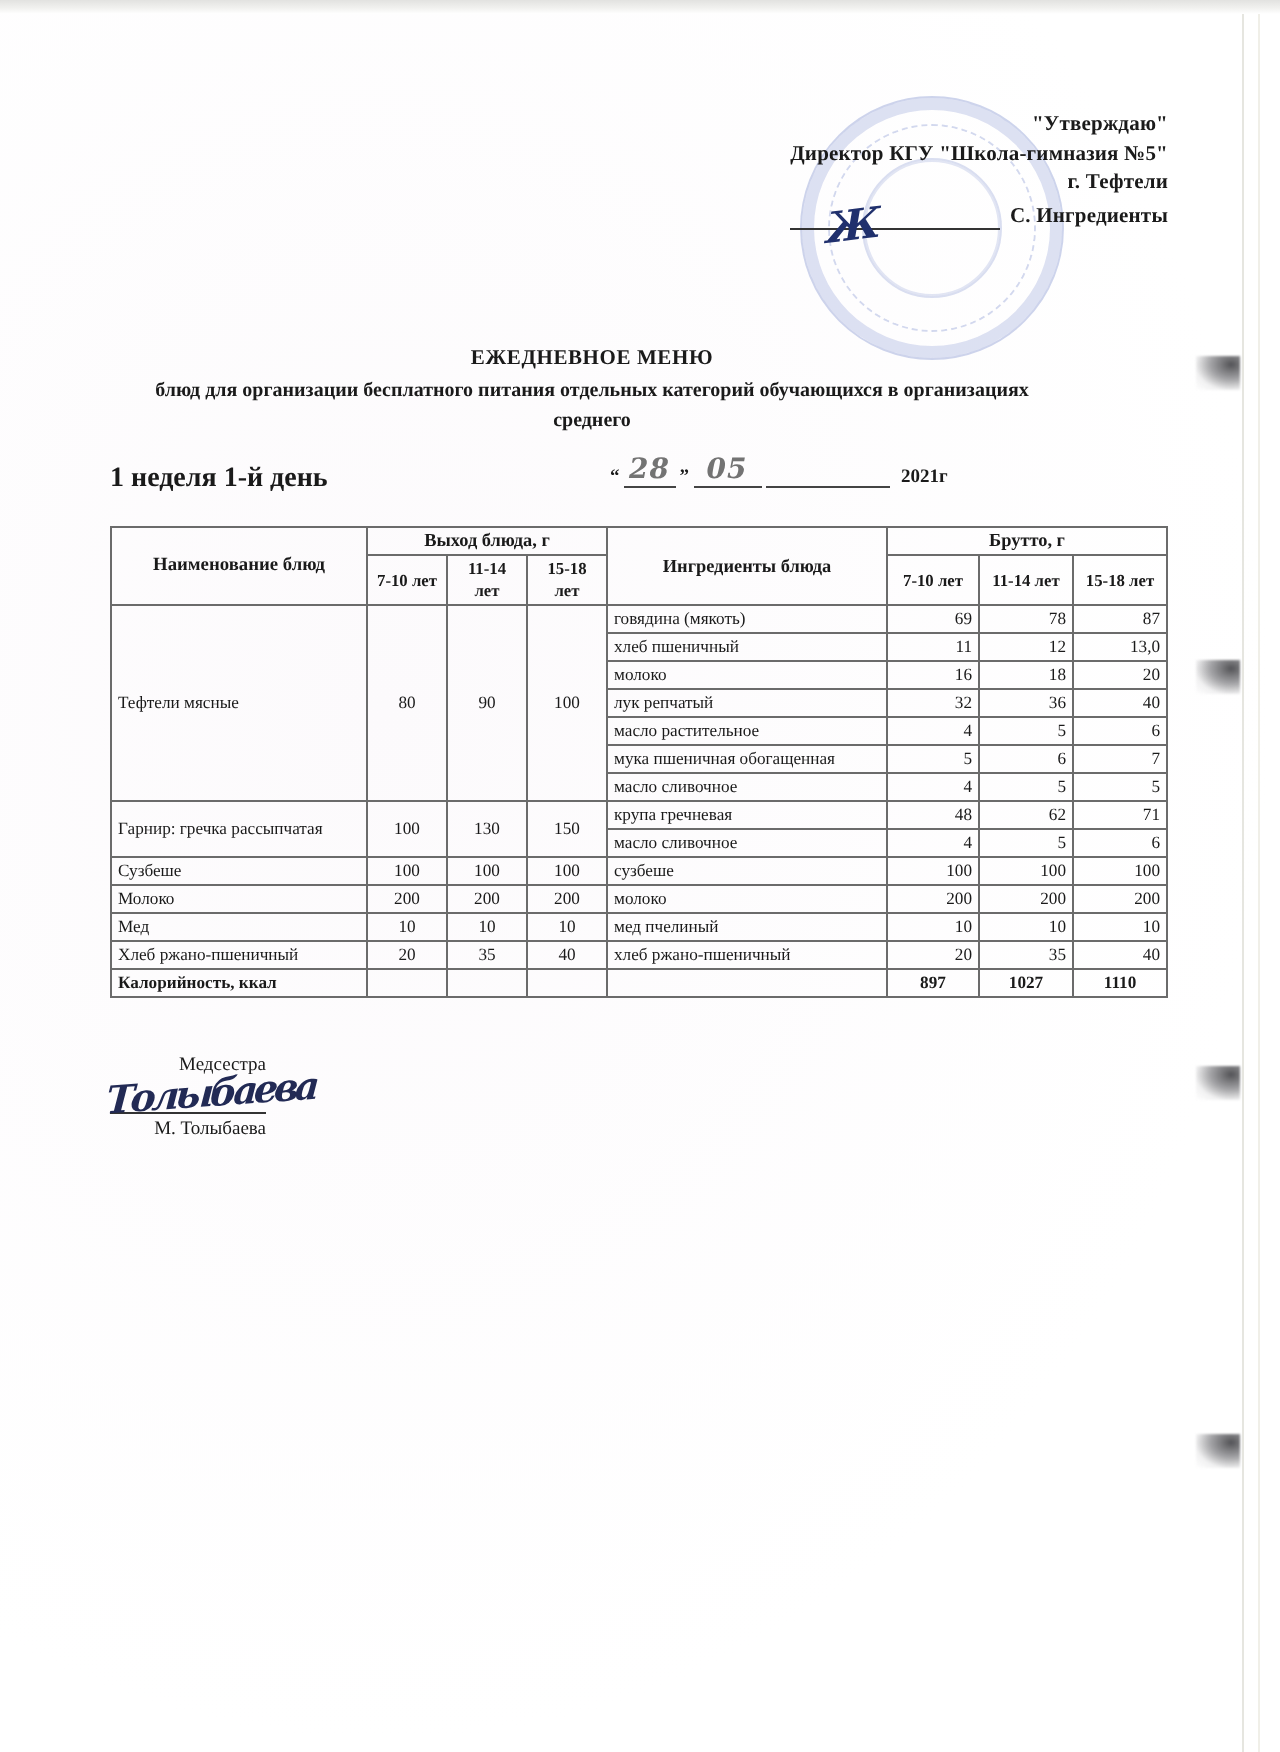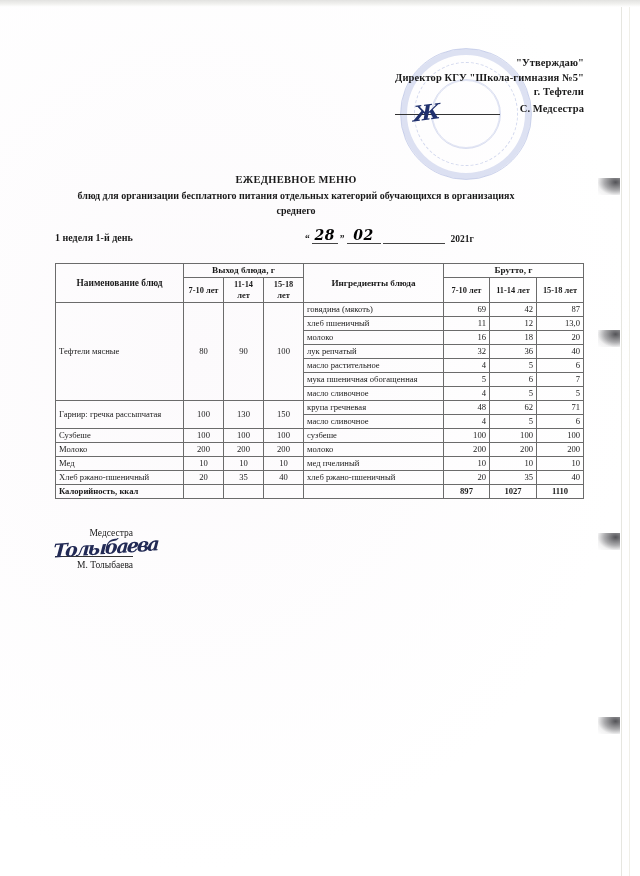--- a/index.html
+++ b/index.html
@@ -143,38 +143,38 @@
     line-height: 15.5px;
   }
   .title-main { font-size: 10.5px; letter-spacing: 0.3px; }
   .title-sub { font-size: 10px; padding: 0 58px; }
 
   
   .weekline {
     position: absolute;
     top: 232px;
     left: 55px;
-    font-size: 10px;
+    font-size: 14px;
     font-weight: bold;
   }
   .dateline {
     position: absolute;
     top: 228px;
     left: 305px;
     font-size: 9.5px;
     font-weight: bold;
     display: flex;
     align-items: flex-end;
     gap: 2px;
   }
   .hand {
     font-family: "DejaVu Serif", serif;
     font-style: italic;
     font-size: 14px;
-    color: #000000;
+    color: #737373;
     font-weight: bold;
     letter-spacing: 0.5px;
   }
   .u-line {
     display: inline-block;
     border-bottom: 1px solid #444;
     text-align: center;
     line-height: 15px;
   }
   .ul-short { width: 26px; }
@@ -269,36 +269,36 @@
 <div class="seal"></div>
 <div class="seal-core"></div>
 
 <div class="approval">
   <div class="ln">"Утверждаю"</div>
   <div class="ln">Директор КГУ "Школа-гимназия №5"</div>
   <div class="ln">г. Тефтели</div>
   <div class="sig-row">
     <span class="sig-line"></span>
     <span class="dir-sign">Ж</span>
-    <span class="dir-name">С. Медсестра</span>
+    <span class="dir-name">С. Ингредиенты</span>
   </div>
 </div>
 
 <div class="title-block">
   <div class="title-main">ЕЖЕДНЕВНОЕ МЕНЮ</div>
   <div class="title-sub">блюд для организации бесплатного питания отдельных категорий обучающихся в организациях среднего</div>
 </div>
 
 <div class="weekline">1 неделя 1-й день</div>
 
 <div class="dateline">
   <span>“</span>
   <span class="u-line ul-short hand">28</span>
   <span>”</span>
-  <span class="u-line ul-mid hand">02</span>
+  <span class="u-line ul-mid hand">05</span>
   <span class="u-line ul-long">&nbsp;</span>
   <span class="year">2021г</span>
 </div>
 
 <table class="menu">
   <colgroup>
     <col style="width:128px">
     <col style="width:40px">
     <col style="width:40px">
     <col style="width:40px">
@@ -324,21 +324,21 @@
     </tr>
   </thead>
   <tbody id="menu-body">
       <tr>
         <td class="dish" rowspan="7">Тефтели мясные</td>
         <td class="num" rowspan="7">80</td>
         <td class="num" rowspan="7">90</td>
         <td class="num" rowspan="7">100</td>
         <td class="ingr">говядина (мякоть)</td>
         <td class="bnum">69</td>
-        <td class="bnum">42</td>
+        <td class="bnum">78</td>
         <td class="bnum">87</td>
       </tr>
       <tr>
         <td class="ingr">хлеб пшеничный</td>
         <td class="bnum">11</td>
         <td class="bnum">12</td>
         <td class="bnum">13,0</td>
       </tr>
       <tr>
         <td class="ingr">молоко</td>

